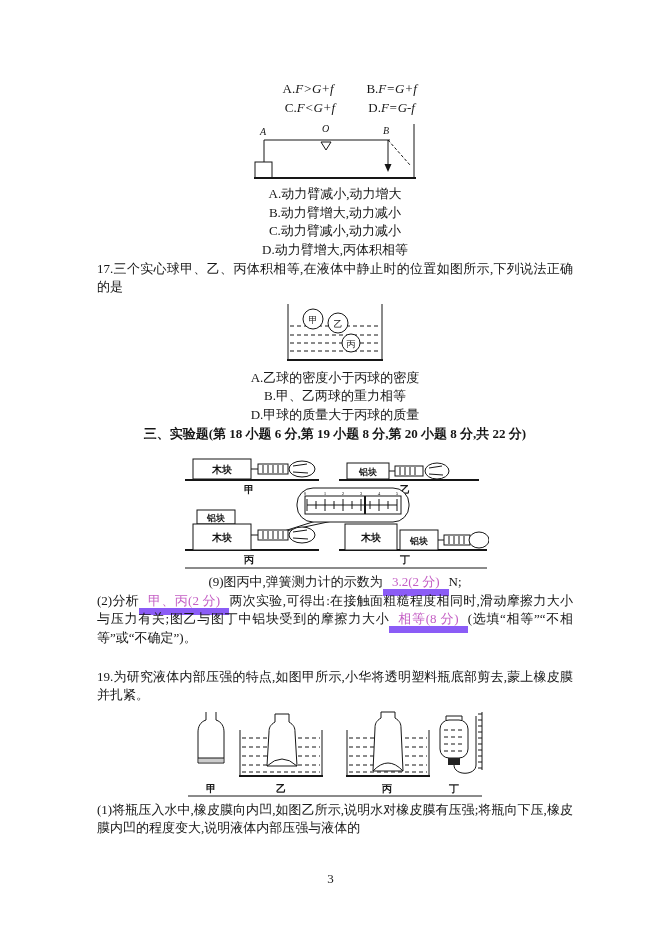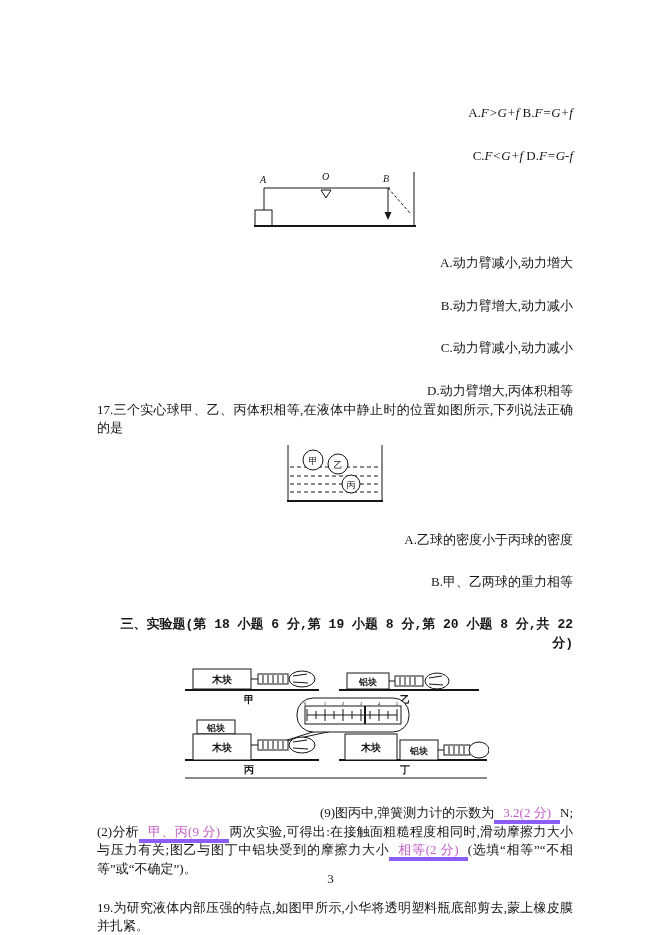--- a/index.html
+++ b/index.html
@@ -6,26 +6,26 @@
   .page{
     width:661px;height:935px;background:#ffffff;position:relative;
     font-family:"Liberation Serif","DejaVu Serif",serif;color:#161616;
     margin:0 auto;overflow:hidden;
   }
   .content{
     position:absolute;left:97px;top:80px;width:476px;
     font-size:13px;line-height:18.6px;
   }
   p{margin:0;text-align:justify;}
-  p.nojust{text-align:right;margin-top:24px;}
+  p.nojust{text-align:center;}
   .optrow .col{display:inline-block;width:110px;}
   .formula{font-style:italic;}
-  .bold{font-weight:bold;font-family:Liberation Mono, monospace;}
+  .bold{font-weight:bold;}
   .ans{
-    color:#c45ec4;border-bottom:4px solid #8b5cf6;
+    color:#c45ec4;border-bottom:7px solid #8b5cf6;
     padding:0 9px;white-space:nowrap;
   }
   .fig{display:flex;justify-content:center;margin:3px 0;}
   svg{display:block;}
   svg text{font-family:"Liberation Serif","DejaVu Serif",serif;fill:#161616;}
   .gap{height:20px;}
   .pageno{position:absolute;left:0;right:0;top:871px;text-align:center;font-size:13px;}
   .ln{stroke:#161616;stroke-width:1;fill:none;}
   .ln2{stroke:#161616;stroke-width:2;fill:none;}
   .dash{stroke:#161616;stroke-width:1;fill:none;stroke-dasharray:4 3;}
@@ -89,20 +89,21 @@
         </g>
         <g>
           <circle class="wfill" cx="71" cy="43" r="9"></circle>
           <text x="71" y="47" font-size="9" text-anchor="middle">丙</text>
         </g>
       </svg>
     </div>
 
     <p class="nojust">A.乙球的密度小于丙球的密度</p>
     <p class="nojust">B.甲、乙两球的重力相等</p>
+    <p class="nojust">D.甲球的质量大于丙球的质量</p>
 
     <p class="bold nojust">三、实验题(第 18 小题 6 分,第 19 小题 8 分,第 20 小题 8 分,共 22 分)</p>
 
 
     <div class="fig">
       <svg width="308" height="124" viewBox="0 0 308 124">
 
         <g>
           <line class="ln2" x1="4" y1="34" x2="138" y2="34"></line>
           <rect class="wfill" x="12" y="13" width="58" height="20"></rect>
@@ -193,21 +194,21 @@
             <line class="ln" x1="278" y1="90" x2="278" y2="98"></line>
             <line class="ln" x1="283" y1="90" x2="283" y2="98"></line>
           <ellipse class="wfill" cx="298" cy="94" rx="10" ry="8"></ellipse>
           <text x="224" y="117" font-size="10" text-anchor="middle" font-weight="bold">丁</text>
         </g>
         <line class="ln" x1="4" y1="122" x2="306" y2="122"></line>
       </svg>
     </div>
 
     <p class="nojust"><span>(9)图丙中,弹簧测力计的示数为</span><span class="ans">3.2(2 分)</span><span>N;</span></p>
-    <p><span>(2)分析</span><span class="ans">甲、丙(9 分)</span><span>两次实验,可得出:在接触面粗糙程度相同时,滑动摩擦力大小与压力有关;图乙与图丁中铝块受到的摩擦力大小</span><span class="ans">相等(2 分)</span><span>(选填“相等”“不相等”或“不确定”)。</span></p>
+    <p><span>(2)分析</span><span class="ans">甲、丙(2 分)</span><span>两次实验,可得出:在接触面粗糙程度相同时,滑动摩擦力大小与压力有关;图乙与图丁中铝块受到的摩擦力大小</span><span class="ans">相等(8 分)</span><span>(选填“相等”“不相等”或“不确定”)。</span></p>
 
     <div class="gap"></div>
 
     <p>19.为研究液体内部压强的特点,如图甲所示,小华将透明塑料瓶底部剪去,蒙上橡皮膜并扎紧。</p>
 
     <div class="fig">
       <svg width="306" height="90" viewBox="0 0 306 90">
 
         <g>
           <path class="ln" d="M24,4 L24,12 C18,14 16,19 16,24 L16,55 L42,55 L42,24 C42,19 40,14 34,12 L34,4"></path>

